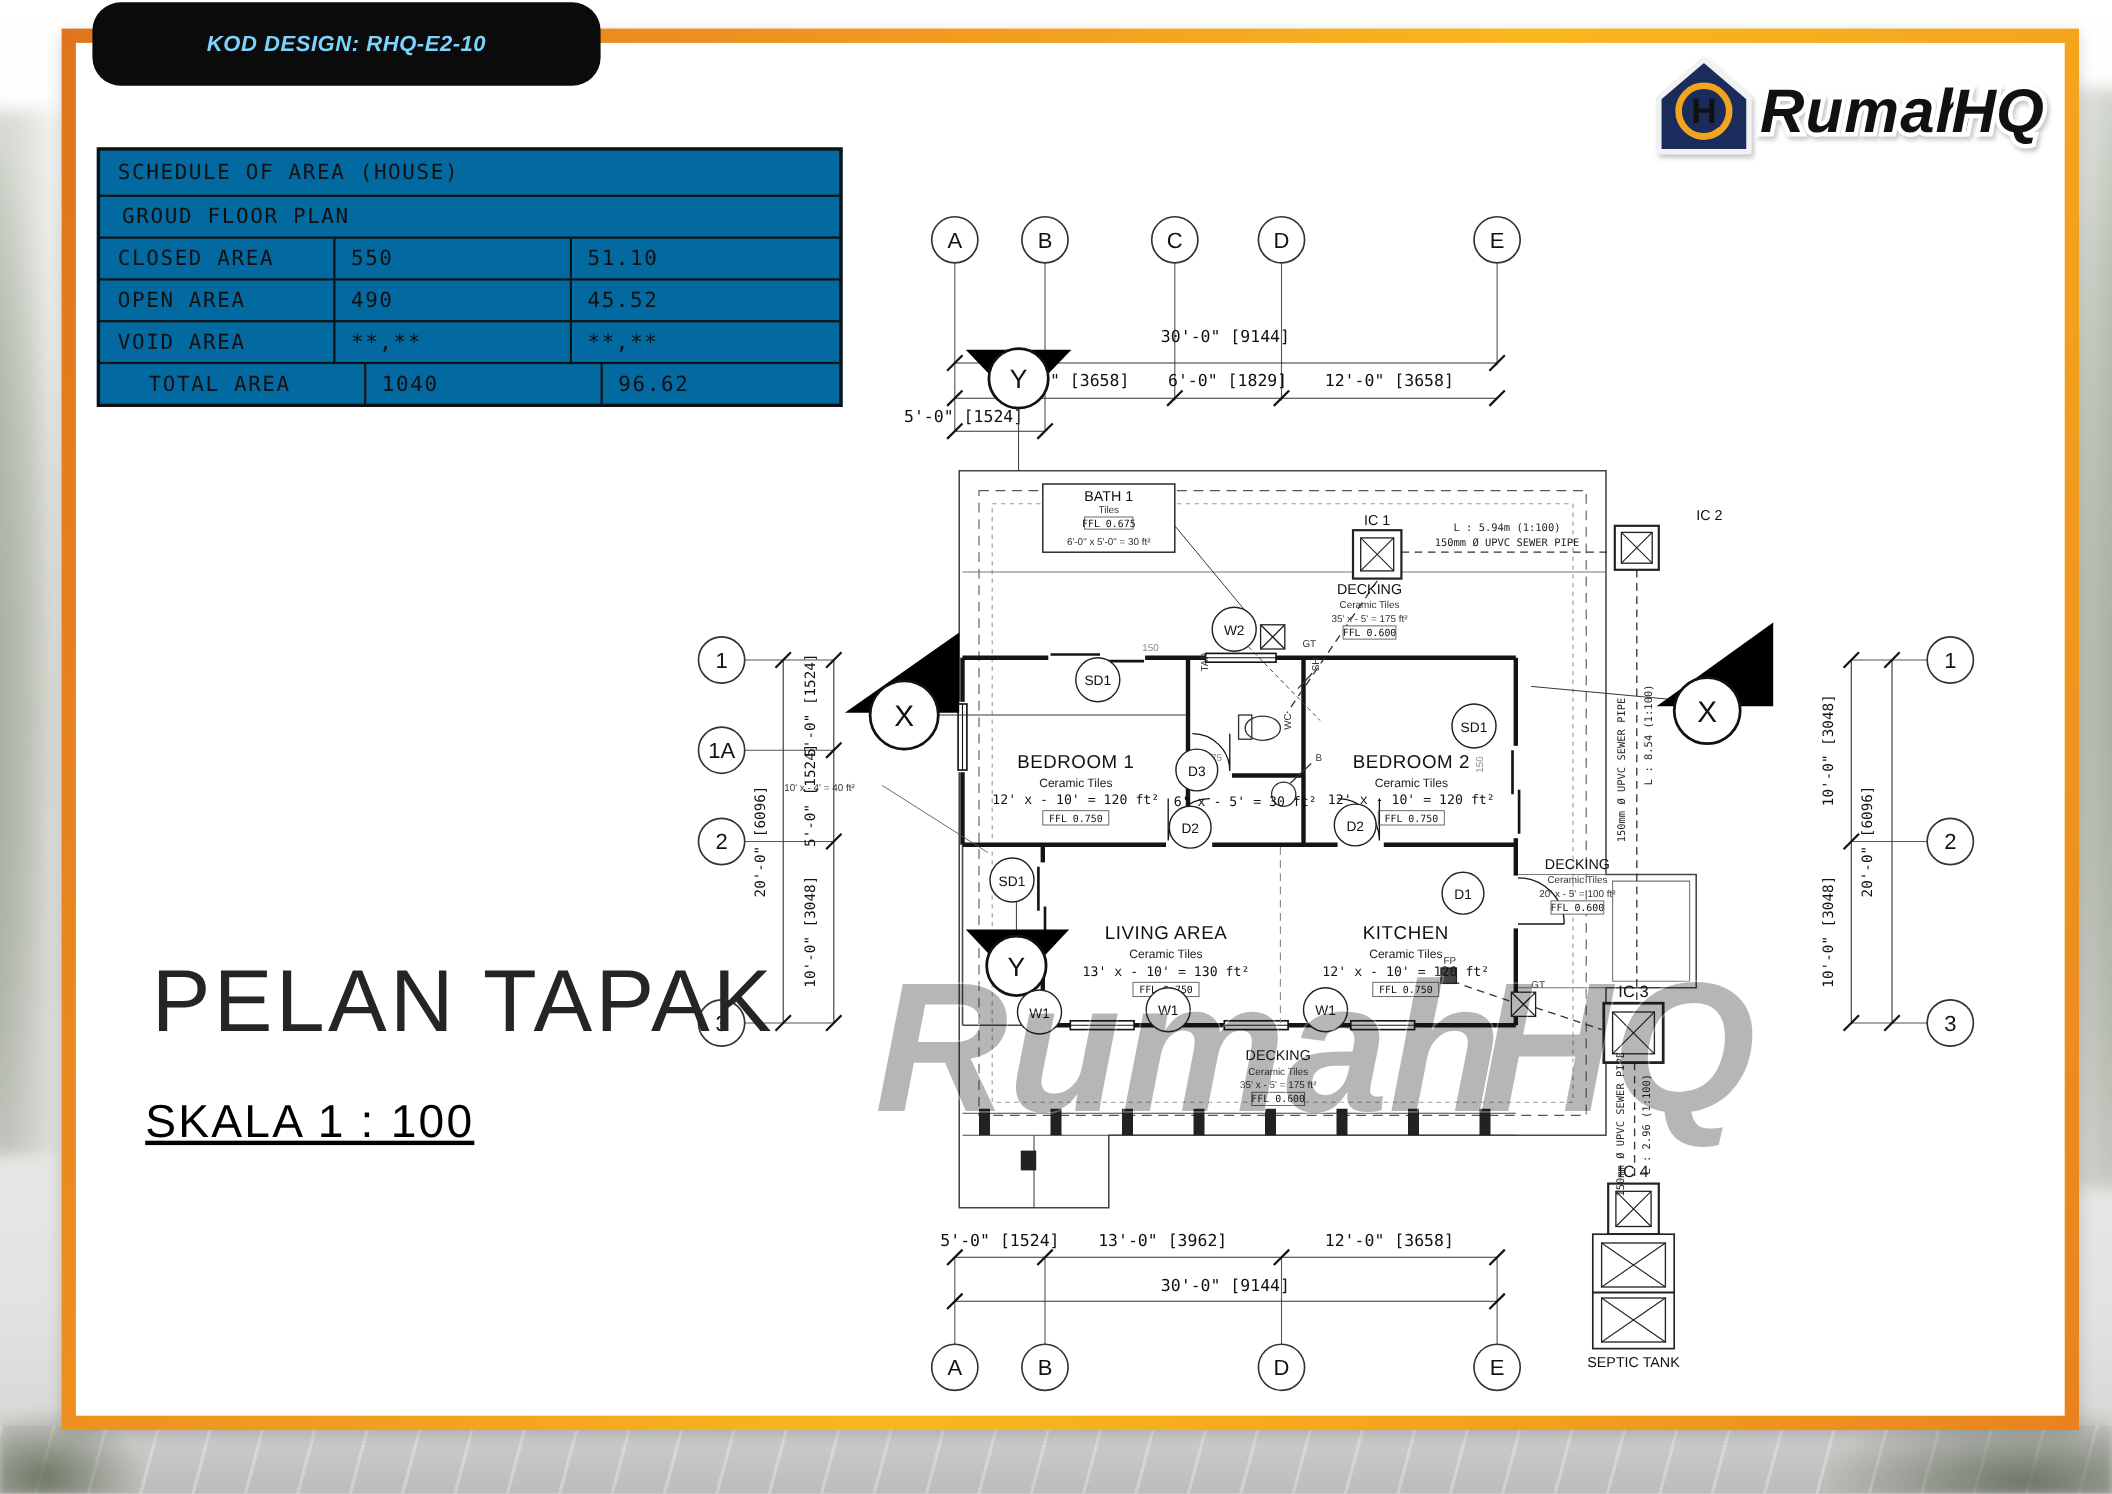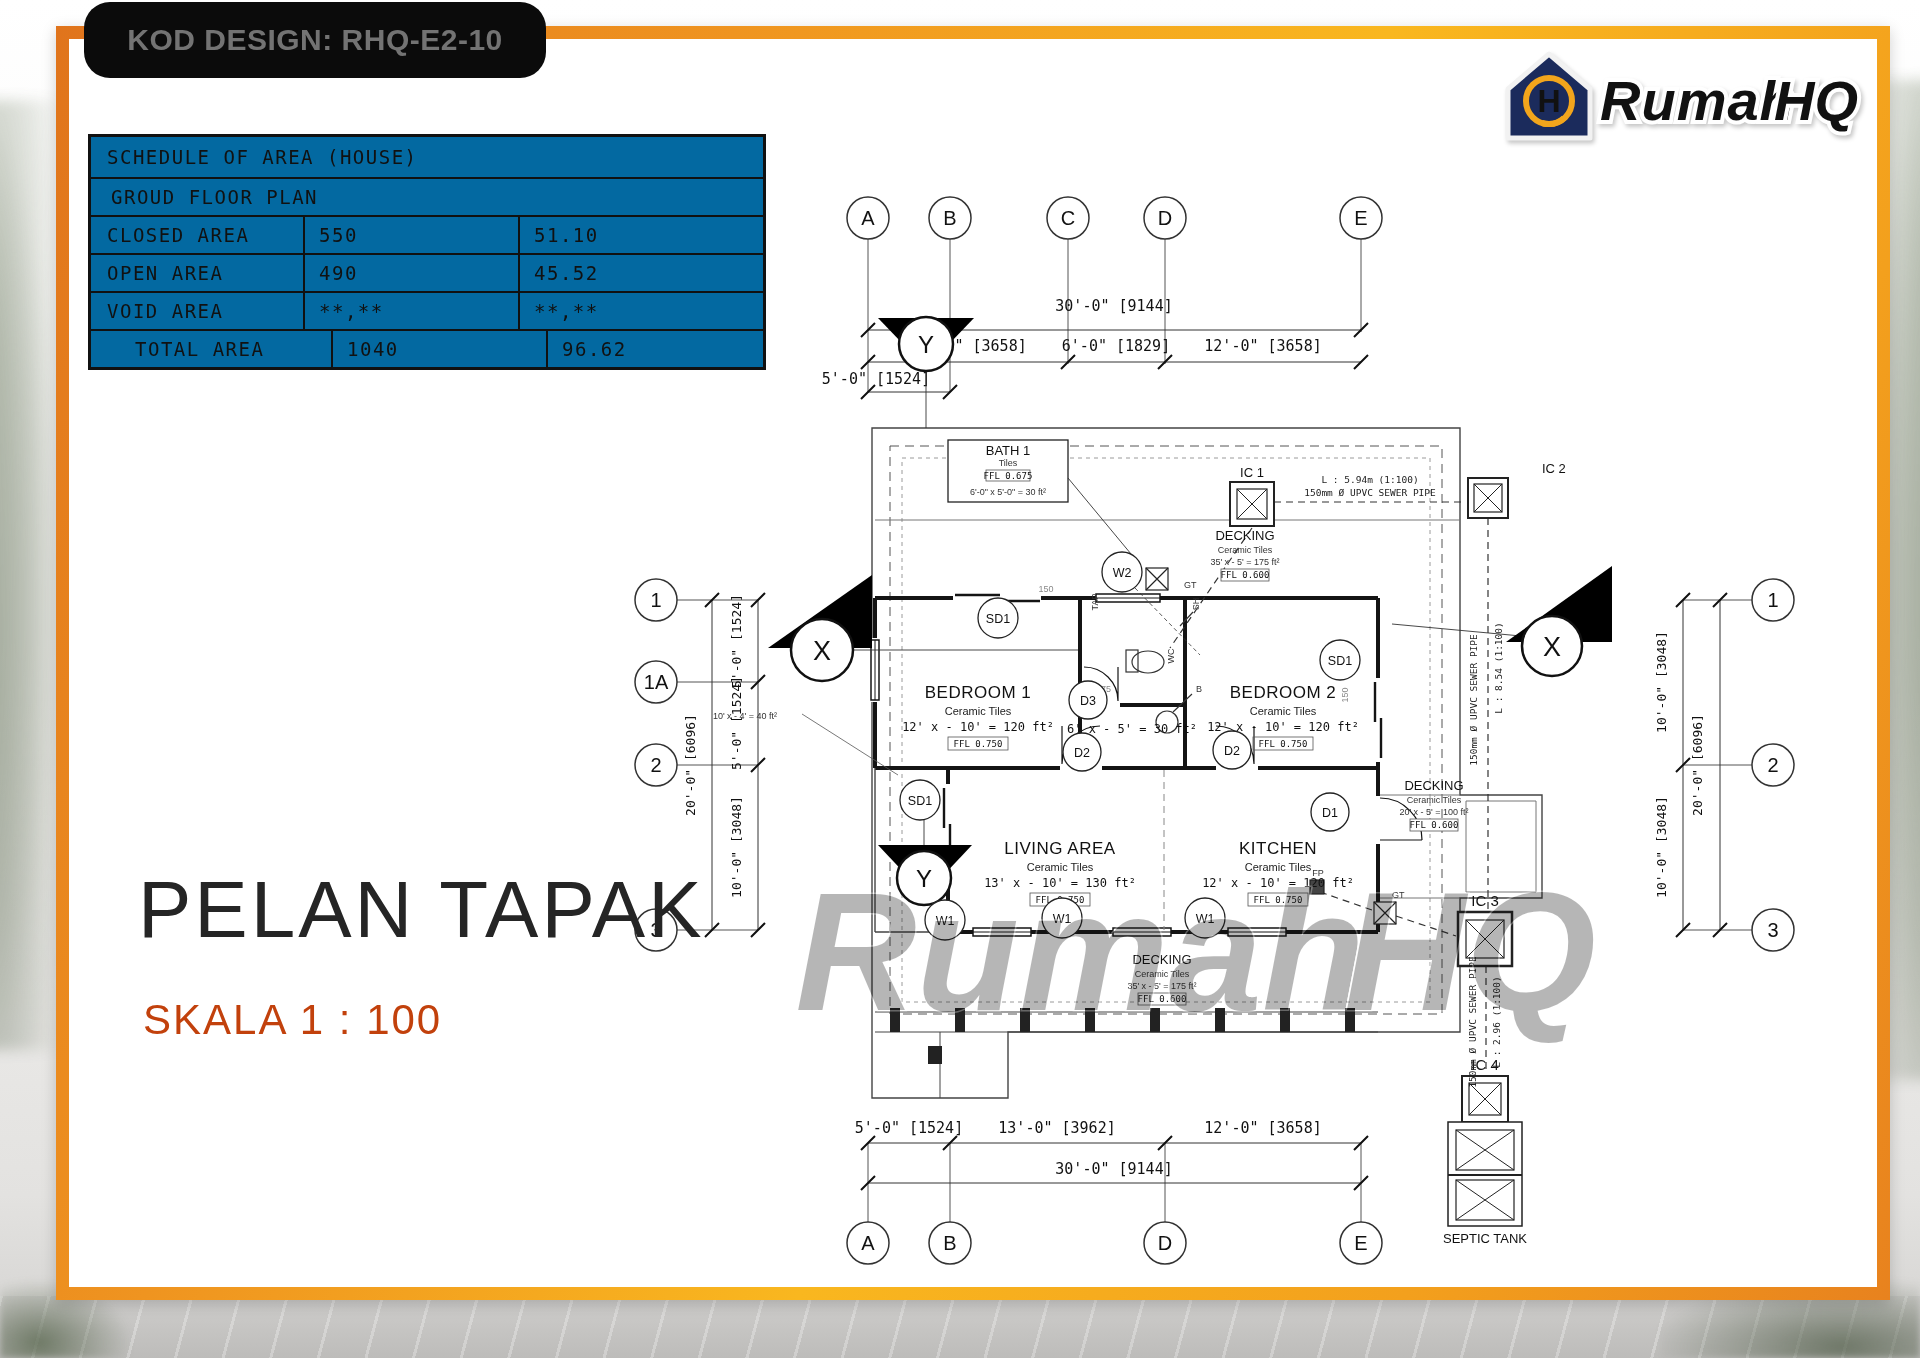--- a/index.html
+++ b/index.html
@@ -24,38 +24,38 @@
   .hedge-left{left:0;width:130px;background:radial-gradient(ellipse at 30% 80%,rgba(90,104,80,.8),transparent 72%);}
   .hedge-right{right:0;width:260px;background:radial-gradient(ellipse at 70% 85%,rgba(84,96,76,.75),transparent 75%);}
   
   .frame{position:absolute;left:56px;top:26px;width:1834px;height:1274px;
      background:linear-gradient(115deg,#e0741c 0%,#ef9420 28%,#f9b71f 55%,#f3a01d 80%,#e8821e 100%);
      box-shadow:0 4px 14px rgba(0,0,0,.18);}
   .page{position:absolute;inset:13px;background:#ffffff;}
   
   .banner{position:absolute;left:84px;top:2px;width:462px;height:76px;background:#0b0b0b;
      border-radius:26px;display:flex;align-items:center;justify-content:center;z-index:5;}
-  .banner span{color:#737373;font-size:30px;font-weight:bold;letter-spacing:.5px;}
+  .banner span{color:#7dd3fc;font-size:20px;font-weight:bold;letter-spacing:.5px;font-style:italic;}
   
   .logo{position:absolute;right:38px;top:50px;z-index:5;filter:drop-shadow(2px 3px 2px rgba(0,0,0,.22));}
   
   .sched{position:absolute;left:88px;top:134px;width:672px;border:3px solid #111;background:#0369a1;
      font-family:"DejaVu Sans Mono","Liberation Mono",monospace;font-size:19px;color:#111;
      letter-spacing:1.5px;z-index:4;}
   .t-title{height:40px;line-height:40px;padding-left:16px;border-bottom:2px solid #111;}
   .t-sub{height:36px;line-height:36px;padding-left:20px;border-bottom:2px solid #111;}
   .t-row{display:grid;grid-template-columns:212px 215px 1fr;height:36px;line-height:36px;border-bottom:2px solid #111;}
   .t-row:last-child{border-bottom:none;padding-left:28px;}
   .t-row>div{padding-left:16px;}
   .t-row>div+div{border-left:2px solid #111;padding-left:14px;}
   
   .plan-title{position:absolute;left:138px;top:864px;font-size:80px;color:#252525;
      letter-spacing:3px;z-index:4;}
-  .plan-scale{position:absolute;left:143px;top:996px;font-size:42px;color:#c2410c;
-     letter-spacing:2px;z-index:4;}
+  .plan-scale{position:absolute;left:132px;top:996px;font-size:42px;color:#000000;
+     letter-spacing:2px;z-index:4;text-decoration:underline;}
   
   .plan-svg{position:absolute;left:0;top:0;z-index:3;}
   text{font-family:"Liberation Sans",sans-serif;fill:#111;}
   .dimtxt{font-family:"DejaVu Sans Mono",monospace;font-size:15px;}
   .dimtxt-s{font-family:"DejaVu Sans Mono",monospace;font-size:13px;}
   .roomname{font-size:17px;letter-spacing:.5px;}
   .roomsub{font-size:11px;fill:#222;}
   .roomdim{font-family:"DejaVu Sans Mono",monospace;font-size:12px;}
   .fflbox{font-family:"DejaVu Sans Mono",monospace;font-size:9px;}
   .bubble{font-size:20px;}

